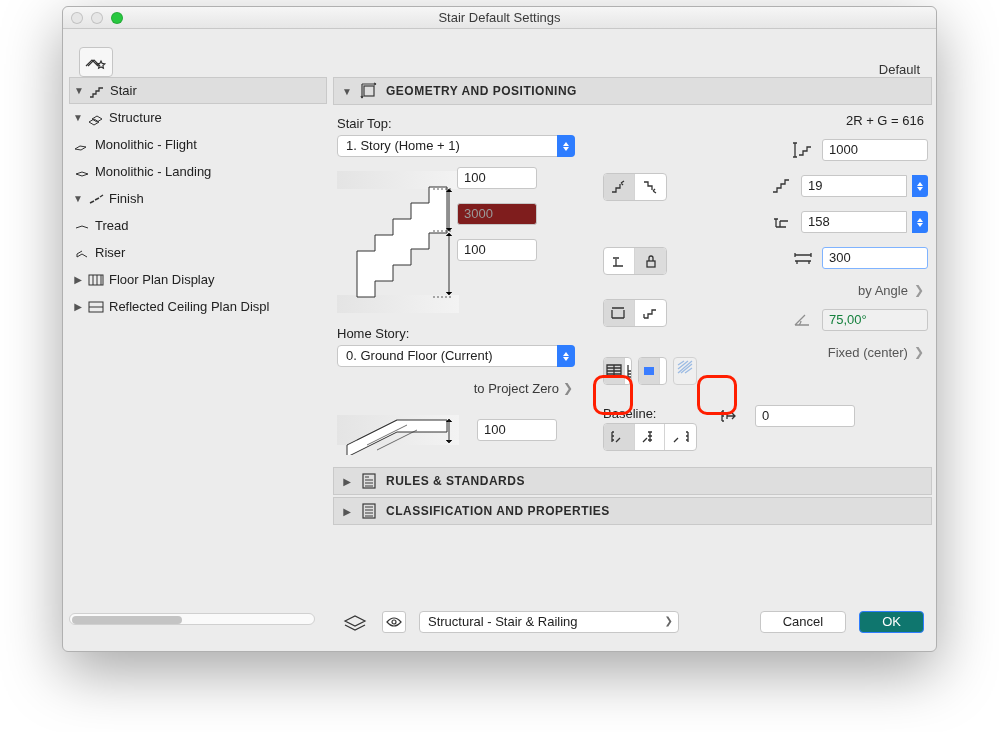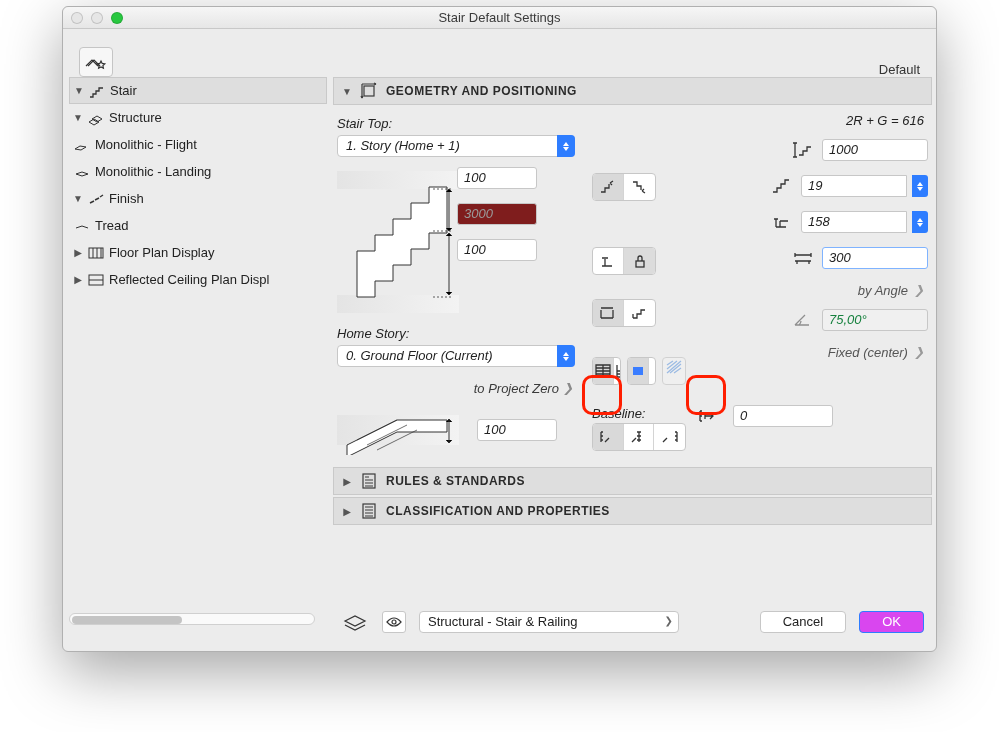--- a/index.html
+++ b/index.html
@@ -79,21 +79,21 @@
     height: 28px; background:#dedede; border:1px solid #c9c9c9;
     display:flex; align-items:center; gap:8px; padding: 0 8px;
     margin-bottom: 8px;
   }
   .section-h .tri { color:#555; }
   .section-h .ttl { font-weight:600; letter-spacing:0.5px; font-size:12px; color:#2b2b2b; }
   .section-h .hicon { width:18px; height:18px; }
   .section-h .hicon svg { width:18px; height:18px; stroke:#3a3a3a; fill:none; stroke-width:1.2; }
 
   
-  .geo { display:flex; gap: 1px; padding: 0 4px; font-style: italic;}
+  .geo { display:flex; gap: 12px; padding: 0 4px;}
   .col-l { width: 248px; }
   .col-m { width: 100px; padding-left:6px; }
   .col-r { flex:1; padding-left: 8px; }
   .lblrow { height: 20px; display:flex; align-items:center; }
   .selwrap { position:relative; width: 238px; height: 22px; margin-top:2px; margin-bottom:10px; }
   .macselect {
     width:100%; height:22px; border:1px solid #c7c7c7; border-radius:4px; background:#fff;
     padding: 0 24px 0 8px; line-height:20px;
   }
   .sel-arrows {
@@ -168,21 +168,21 @@
   .layer-ic { width:28px; height:20px; }
   .layer-ic svg { width:28px; height:20px; stroke:#333; fill:none; stroke-width:1.2; }
   .eye { width:24px; height:22px; border:1px solid #c7c7c7; border-radius:3px; display:flex; align-items:center; justify-content:center; background:#fff;}
   .layer-sel { flex: 0 0 260px; position:relative; height:22px; }
   .layer-sel .macselect { padding-right: 24px; }
   .layer-sel .popchev { position:absolute; right:6px; top:4px; color:#666; font-size:10px; }
   .btn {
     height:22px; padding: 0 22px; border:1px solid #c7c7c7; border-radius:4px;
     background:#fff; line-height:20px;
   }
-  .btn.primary { background:#d946ef; color:#fff; border-color:#2e7dff; }
+  .btn.primary { background:#0f766e; color:#fff; border-color:#2e7dff; }
 </style>
 </head>
 <body>
 
 <div class="window">
 
   <div class="titlebar">
     <div class="traffic">
       <div class="tl cl"></div>
       <div class="tl mi"></div>
@@ -254,20 +254,28 @@
             </span>
           <span>Finish</span>
         </div>
         <div class="row indent2">
           <span class="ic">
               <svg viewBox="0 0 18 16">
                 <path d="M3 10 l6 -2 l6 2" stroke="#333" fill="none"></path>
               </svg>
             </span>
           <span>Tread</span>
+        </div>
+        <div class="row indent2">
+          <span class="ic">
+              <svg viewBox="0 0 18 16">
+                <path d="M4 12 l5 -3 l5 3 M4 12 l0 -3 l5 -3" stroke="#333" fill="none"></path>
+              </svg>
+            </span>
+          <span>Riser</span>
         </div>
         <div class="row indent1">
           <span class="tri">▶</span>
           <span class="ic">
               <svg viewBox="0 0 18 16">
                 <g stroke="#333" fill="none">
                   <rect x="2" y="3" width="14" height="10"></rect>
                   <path d="M6 3 v10 M10 3 v10 M14 3 v10"></path>
                 </g>
               </svg>

